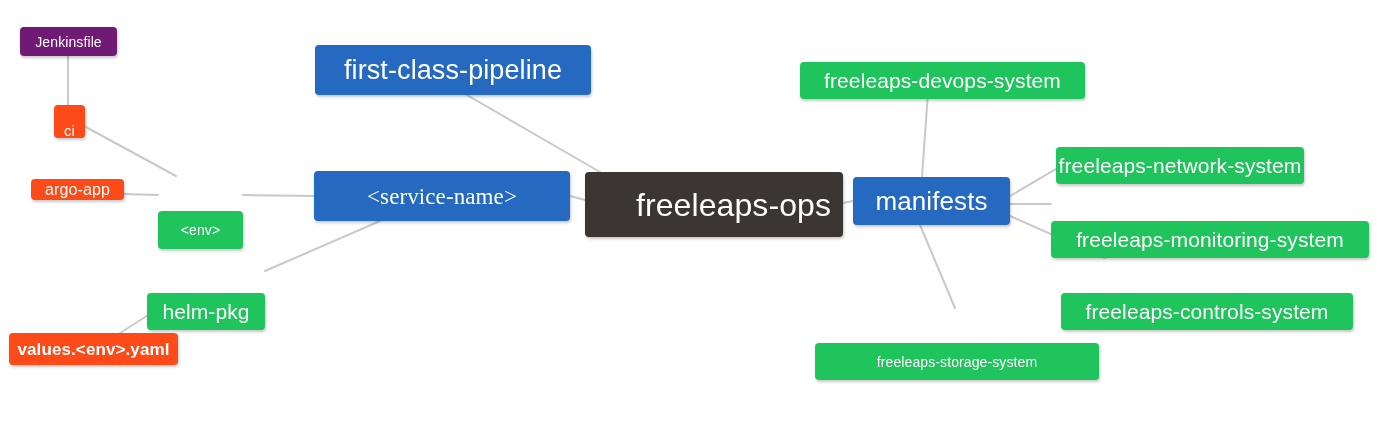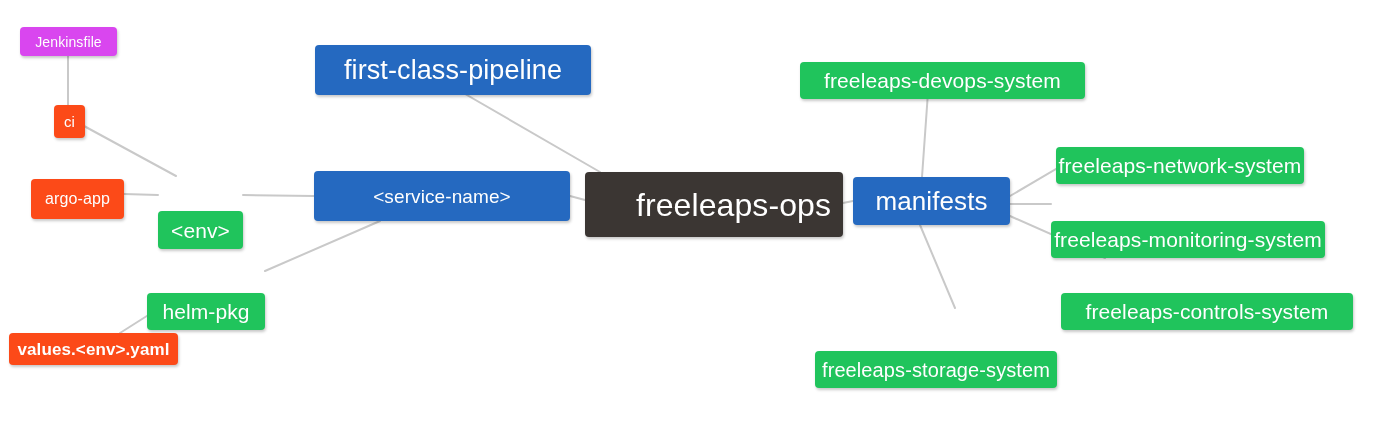--- a/index.html
+++ b/index.html
@@ -39,21 +39,21 @@
     line-height: 1;
     letter-spacing: 0.1px;
     box-shadow: 1px 2px 3px rgba(0,0,0,0.22);
     text-shadow: 0 0 1px rgba(0,0,0,0.06);
     cursor: pointer;
     user-select: none;
   }
   .n-root   { background: #3b3633; padding-left: 39px; }
   .n-blue   { background: #2569c0; }
   .n-green  { background: #20c45c; margin-top: 35px; }
-  .n-orange { background: #d946ef; }
+  .n-orange { background: #701a75; }
   .n-red    { background: #fc4a18; }
 </style>
 </head>
 <body>
 
 <div id="canvas">
   <svg id="edges" viewBox="0 0 1390 421" width="1390" height="421" aria-hidden="true">
       <line x1="600" y1="172" x2="453" y2="87" stroke="#c9c9c9" stroke-width="2" stroke-linecap="round"></line>
       <line x1="585" y1="200" x2="570" y2="196" stroke="#c9c9c9" stroke-width="2" stroke-linecap="round"></line>
       <line x1="843" y1="203" x2="853" y2="201" stroke="#c9c9c9" stroke-width="2" stroke-linecap="round"></line>
@@ -69,53 +69,53 @@
       <line x1="1010" y1="216" x2="1105" y2="258" stroke="#c9c9c9" stroke-width="2" stroke-linecap="round"></line>
       <line x1="920" y1="225" x2="955" y2="308" stroke="#c9c9c9" stroke-width="2" stroke-linecap="round"></line>
     </svg>
   <div id="node-layer">
       <div class="node n-root" style="left: 585px; top: 172px; width: 258px; height: 65px; font-size: 32px;">
         <span>freeleaps-ops</span>
       </div>
       <div class="node n-blue" style="left: 315px; top: 37px; width: 276px; height: 50px; font-size: 27px; margin-top: 8px;">
         <span>first-class-pipeline</span>
       </div>
-      <div class="node n-blue" style="left: 314px; top: 171px; width: 256px; height: 50px; font-size: 19px;">
+      <div class="node n-blue" style="left: 314px; top: 171px; width: 256px; height: 50px; font-size: 23px; font-family: Liberation Serif, serif;">
         <span>&lt;service-name&gt;</span>
       </div>
       <div class="node n-blue" style="left: 853px; top: 177px; width: 157px; height: 48px; font-size: 26px;">
         <span>manifests</span>
       </div>
-      <div class="node n-green" style="left: 158px; top: 176px; width: 85px; height: 38px; font-size: 21px;">
+      <div class="node n-green" style="left: 158px; top: 176px; width: 85px; height: 38px; font-size: 14px;">
         <span>&lt;env&gt;</span>
       </div>
       <div class="node n-green" style="left: 147px; top: 258px; width: 118px; height: 37px; font-size: 21px;">
         <span>helm-pkg</span>
       </div>
       <div class="node n-orange" style="left: 20px; top: 27px; width: 97px; height: 29px; font-size: 14px;">
         <span>Jenkinsfile</span>
       </div>
-      <div class="node n-red" style="left: 54px; top: 105px; width: 31px; height: 33px; font-size: 15px;">
+      <div class="node n-red" style="left: 54px; top: 105px; width: 31px; height: 33px; font-size: 15px; align-items: flex-end;">
         <span>ci</span>
       </div>
-      <div class="node n-red" style="left: 31px; top: 179px; width: 93px; height: 40px; font-size: 16px;">
+      <div class="node n-red" style="left: 31px; top: 179px; width: 93px; height: 21px; font-size: 16px;">
         <span>argo-app</span>
       </div>
       <div class="node n-red" style="left: 9px; top: 333px; width: 169px; height: 32px; font-size: 17px; font-weight: bold;">
         <span>values.&lt;env&gt;.yaml</span>
       </div>
       <div class="node n-green" style="left: 800px; top: 27px; width: 285px; height: 37px; font-size: 21px;">
         <span>freeleaps-devops-system</span>
       </div>
       <div class="node n-green" style="left: 1056px; top: 112px; width: 248px; height: 37px; font-size: 21px;">
         <span>freeleaps-network-system</span>
       </div>
-      <div class="node n-green" style="left: 1051px; top: 186px; width: 274px; height: 37px; font-size: 21px;">
+      <div class="node n-green" style="left: 1051px; top: 186px; width: 318px; height: 37px; font-size: 21px;">
         <span>freeleaps-monitoring-system</span>
       </div>
       <div class="node n-green" style="left: 1061px; top: 258px; width: 292px; height: 37px; font-size: 21px; align-items: center;">
         <span>freeleaps-controls-system</span>
       </div>
-      <div class="node n-green" style="left: 815px; top: 316px; width: 242px; height: 37px; font-size: 20px;">
+      <div class="node n-green" style="left: 815px; top: 308px; width: 284px; height: 37px; font-size: 14px;">
         <span>freeleaps-storage-system</span>
       </div>
     </div>
 </div>
 
 </body></html>

